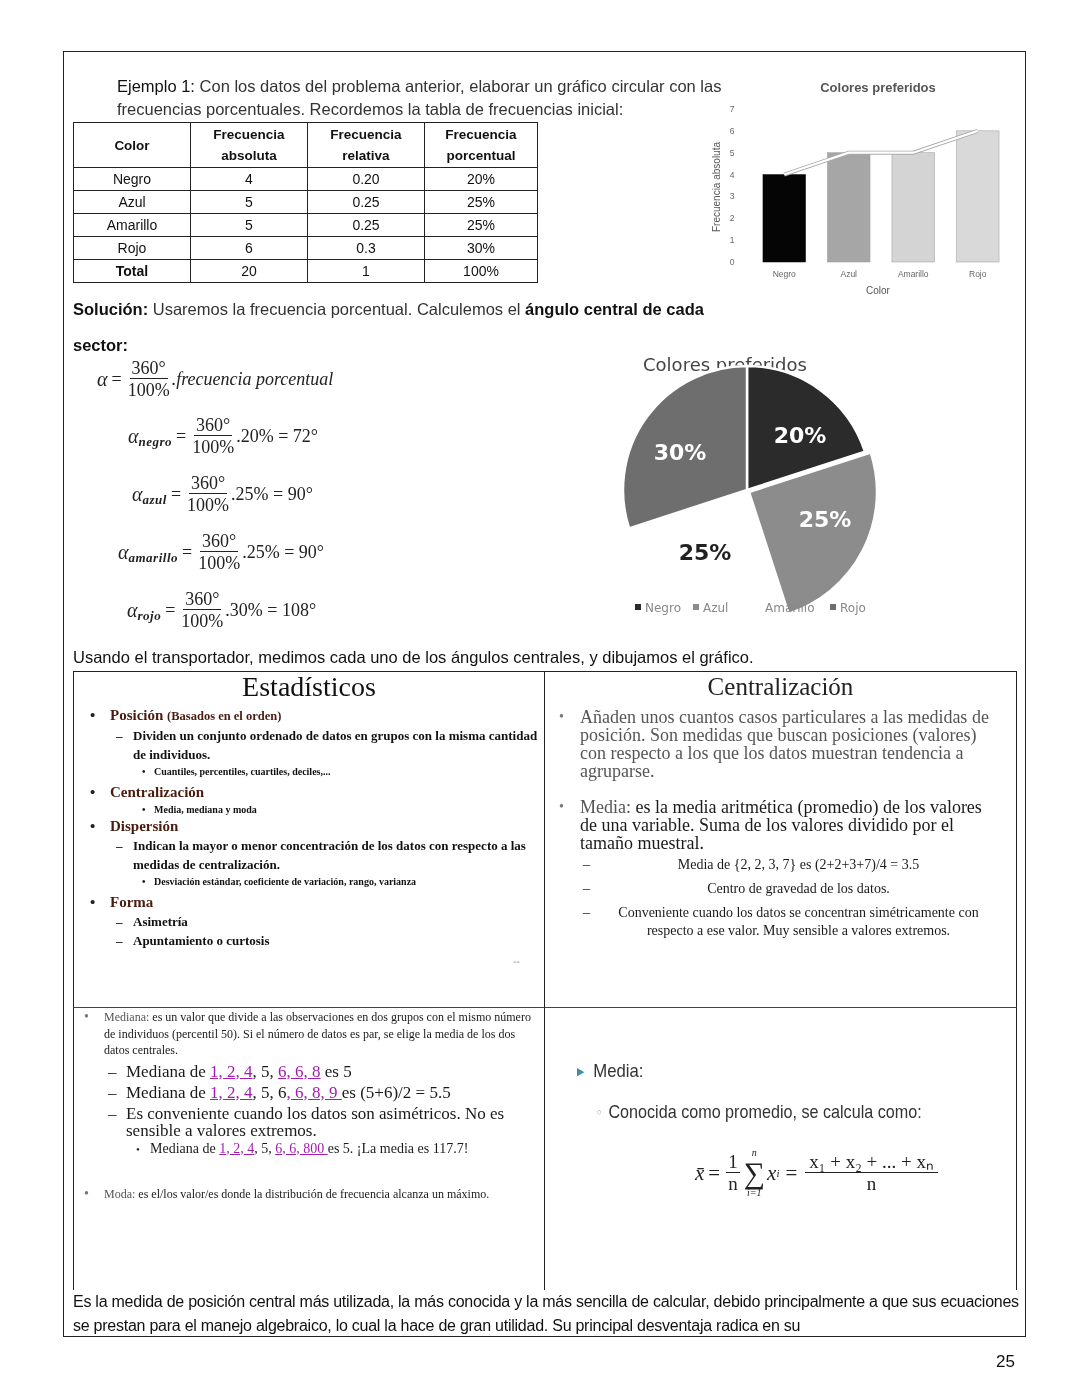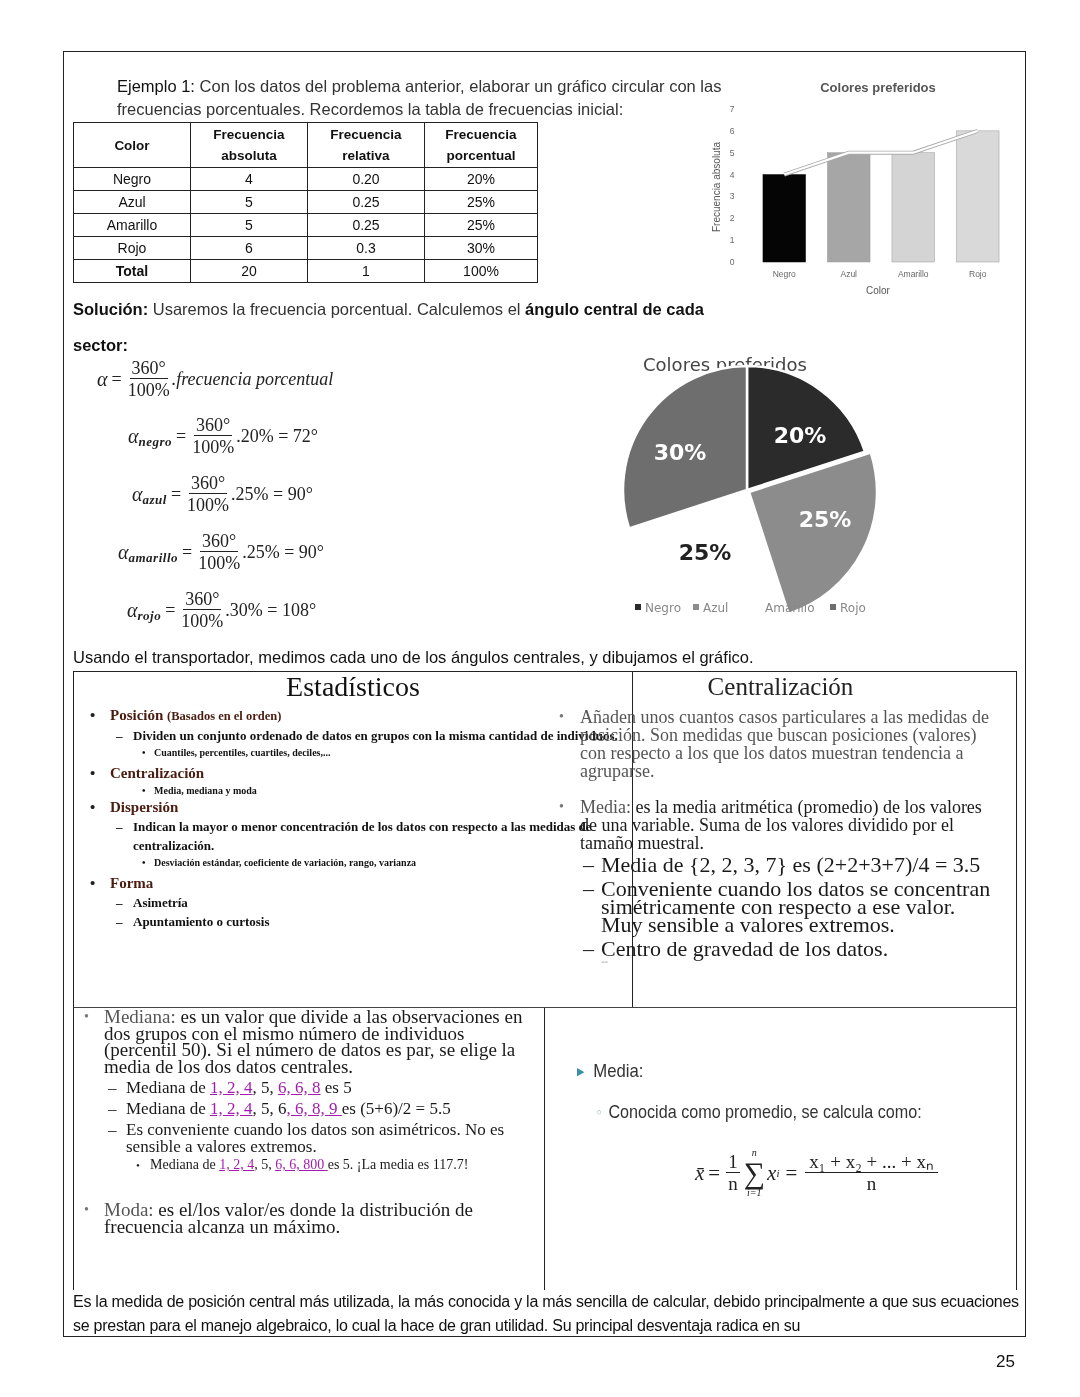--- a/index.html
+++ b/index.html
@@ -20,44 +20,44 @@
   .frac .den { line-height: 22px; }
   .alpha { font-style: italic; font-size: 20px; }
   .sub { font-style: italic; font-size: 13px; font-weight: bold; position: relative; top: 5px; letter-spacing: 0.5px; }
   .it { font-style: italic; }
 
   .bar-chart, .pie-chart { position: absolute; }
   .transport { position: absolute; left: 73px; top: 648px; font-size: 16.5px; }
 
   .grid { position: absolute; left: 73px; top: 671px; width: 944px; height: 618px; border-top: 1.5px solid #222; }
   .cell { position: absolute; box-sizing: border-box; }
-  .c1 { left: 0; top: 0; width: 560px; height: 336px; border-left: 1.5px solid #222; border-right: 1.5px solid #222; border-bottom: 1.5px solid #444; }
+  .c1 { left: 0; top: 0; width: 472px; height: 336px; border-left: 1.5px solid #222; border-right: 1.5px solid #222; border-bottom: 1.5px solid #444; }
   .c2 { left: 472px; top: 0; width: 472px; height: 336px; border-right: 1.5px solid #222; border-bottom: 1.5px solid #444; }
   .c3 { left: 0; top: 336px; width: 472px; height: 282px; border-left: 1.5px solid #222; border-right: 1.5px solid #222; }
   .c4 { left: 472px; top: 336px; width: 472px; height: 282px; border-right: 1.5px solid #222; }
 
   .slide-title { font-family: "Liberation Serif", serif; text-align: center; font-size: 27px; line-height: 30px; margin-top: 0; color: #111; }
   .est { font-family: "Liberation Serif", serif; color: #2a1a10; }
   .est .l1 { position: relative; padding-left: 36px; font-size: 15px; font-weight: bold; color: #4a1c10; line-height: 19px; margin-top: 2px; }
   .est .l1::before { content: "•"; position: absolute; left: 16px; color: #222; }
   .est .l1 small { font-size: 12.5px; }
   .est .l2 { position: relative; padding-left: 59px; font-size: 13px; font-weight: bold; color: #111; line-height: 19px; }
   .est .l2::before { content: "–"; position: absolute; left: 42px; }
   .est .l3 { position: relative; padding-left: 80px; font-size: 10px; font-weight: bold; color: #111; line-height: 15px; }
   .est .l3::before { content: "•"; position: absolute; left: 68px; }
 
   .cen { font-family: "Liberation Serif", serif; color: #555; }
   .cen .p1 { position: relative; padding-left: 35px; padding-right: 20px; font-size: 18px; line-height: 18px; margin-top: 6px; }
   .cen .p1::before { content: "•"; position: absolute; left: 14px; color: #777; font-size: 14px; }
   .cen .p1 .dark { color: #1a1a1a; }
-  .cen .d2 { position: relative; padding-left: 56px; padding-right: 20px; font-size: 22px; line-height: 18px; color: #1a1a1a; margin-top: 4px; }
+  .cen .d2 { position: relative; padding-left: 56px; padding-right: 20px; font-size: 14px; line-height: 18px; color: #1a1a1a; margin-top: 4px; text-align: center; }
   .cen .d2::before { content: "–"; position: absolute; left: 38px; }
 
   .med { font-family: "Liberation Serif", serif; color: #1a1a1a; }
-  .med .p1 { position: relative; padding-left: 30px; padding-right: 10px; font-size: 19px; line-height: 16.5px; }
+  .med .p1 { position: relative; padding-left: 30px; padding-right: 10px; font-size: 12px; line-height: 16.5px; }
   .med .p1::before { content: "•"; position: absolute; left: 10px; color: #777; font-size: 14px; }
   .med .p1 .g { color: #555; }
   .med .d2 { position: relative; padding-left: 52px; font-size: 17px; line-height: 17px; margin-top: 4px; }
   .med .d2::before { content: "–"; position: absolute; left: 34px; }
   .med .d3 { position: relative; padding-left: 76px; font-size: 14px; line-height: 14px; margin-top: 3px; }
   .med .d3::before { content: "•"; position: absolute; left: 62px; font-size: 11px; }
   .u { text-decoration: underline; color: #a21caf; }
 
   .media-slide { font-family: "Liberation Sans", sans-serif; }
   .media-slide .h { position: absolute; left: 32px; top: 52px; font-size: 19px; color: #333; transform: scaleX(0.88); transform-origin: left; }
@@ -252,22 +252,22 @@
         <div class="l2"><span>Apuntamiento o curtosis</span></div>
       </div>
     <div style="position:absolute;right:24px;bottom:36px;font-size:10px;color:#555">⁻⁻</div>
   </div>
 
   <div class="cell c2 cen">
     <div class="slide-title" style="font-size:25px;color:#222">Centralización</div>
     <div class="p1" style="margin-top:6px">Añaden unos cuantos casos particulares a las medidas de posición. Son medidas que buscan posiciones (valores) con respecto a los que los datos muestran tendencia a agruparse.</div>
     <div class="p1" style="margin-top:18px"><span>Media:</span><span class="dark"> es la media aritmética (promedio) de los valores de una variable. Suma de los valores dividido por el tamaño muestral.</span></div>
     <div class="d2">Media de {2, 2, 3, 7} es (2+2+3+7)/4 = 3.5</div>
+    <div class="d2" style="margin-top:6px">Centro de gravedad de los datos.</div>
     <div class="d2" style="margin-top:6px">Conveniente cuando los datos se concentran simétricamente con respecto a ese valor. Muy sensible a valores extremos.</div>
-    <div class="d2" style="margin-top:6px">Centro de gravedad de los datos.</div>
   </div>
 
   <div class="cell c3 med">
     <div class="p1" style="margin-top:1px"><span class="g">Mediana:</span><span> es un valor que divide a las observaciones en dos grupos con el mismo número de individuos (percentil 50). Si el número de datos es par, se elige la media de los dos datos centrales.</span></div>
     <div class="d2"><span>Mediana de </span><span class="u">1, 2, 4</span><span style="font-weight:normal">, 5, </span><span class="u">6, 6, 8</span><span> es 5</span></div>
     <div class="d2"><span>Mediana de </span><span class="u">1, 2, 4</span><span>, 5, 6</span><span class="u">, 6, 8, 9 </span><span>es (5+6)/2 = 5.5</span></div>
     <div class="d2">Es conveniente cuando los datos son asimétricos. No es sensible a valores extremos.</div>
     <div class="d3"><span>Mediana de </span><span class="u">1, 2, 4</span><span>, 5, </span><span class="u">6, 6, 800 </span><span>es 5. ¡La media es 117.7!</span></div>
     <div class="p1" style="margin-top:30px"><span class="g">Moda:</span><span> es el/los valor/es donde la distribución de frecuencia alcanza un máximo.</span></div>
   </div>

